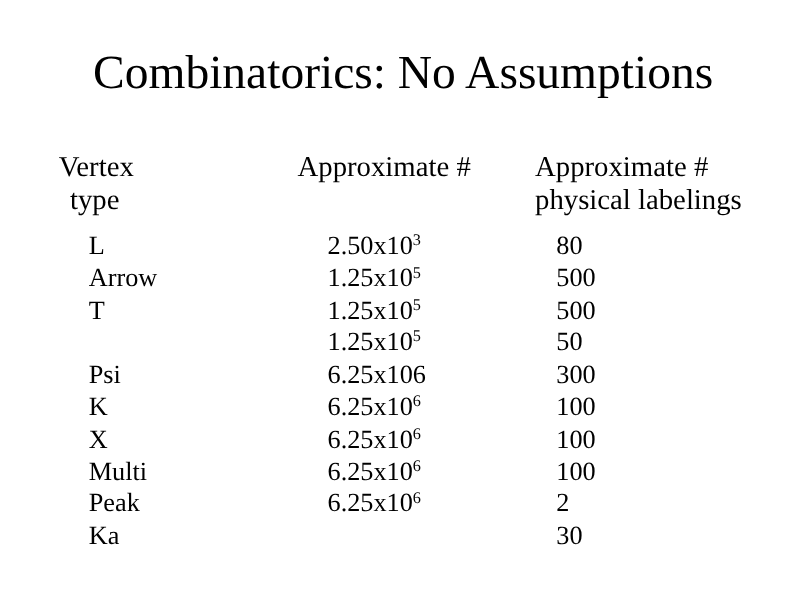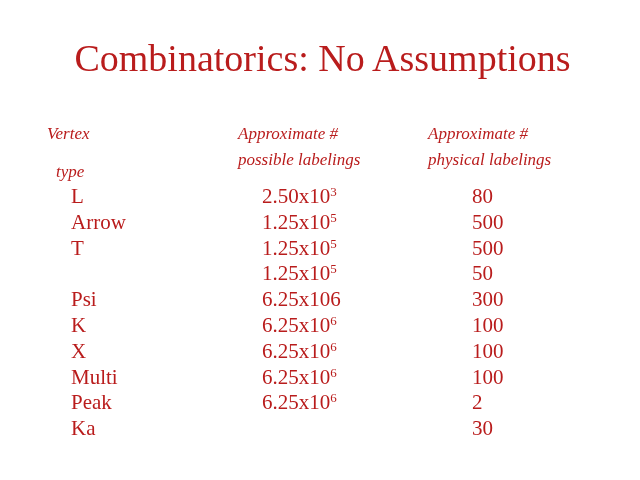--- a/index.html
+++ b/index.html
@@ -5,88 +5,86 @@
   html, body {
     margin: 0;
     padding: 0;
     background: #ffffff;
   }
   .slide {
     position: relative;
     width: 640px;
     height: 480px;
     background: #ffffff;
-    color: #b91c1c;
+    color: #000000;
     font-family: "Liberation Serif", "DejaVu Serif", serif;
     overflow: hidden;
   }
   .slide-title {
     position: absolute;
     top: 36px;
     left: 0;
     width: 640px;
     text-align: center;
     text-indent: 5px;
     font-size: 38px;
     line-height: 1.2;
     white-space: nowrap;
   }
   .header-col {
     position: absolute;
     top: 121px;
-    font-size: 17px;
+    font-size: 23px;
     line-height: 25.8px;
     white-space: nowrap;
-    font-style: italic;
   }
   .header-col.h1 { left: 47px; }
   .header-col.h2 { left: 238px; }
   .header-col.h3 { left: 428px; }
-  .header-col.h1 .line2 { padding-left: 9px; margin-top: 12px; }
+  .header-col.h1 .line2 { padding-left: 9px; }
   .table-body {
     position: absolute;
     top: 184px;
     left: 0;
     width: 640px;
     font-size: 21px;
   }
   .table-row {
     position: relative;
     height: 25.8px;
     line-height: 25.8px;
   }
   .cell {
     position: absolute;
     top: 0;
     white-space: nowrap;
   }
   .cell.c1 { left: 71px; }
   .cell.c2 { left: 262px; }
-  .cell.c3 { left: 472px; }
+  .cell.c3 { left: 445px; }
   .sup {
     font-size: 13px;
     position: relative;
     top: -7px;
   }
 </style>
 </head>
 <body>
 
 <div class="slide">
 
   <div class="slide-title">Combinatorics: No Assumptions</div>
 
   <div class="header-col h1">
     <div class="line1">Vertex</div>
     <div class="line2">type</div>
   </div>
 
   <div class="header-col h2">
     <div class="line1">Approximate #</div>
-    <div class="line2">possible labelings</div>
   </div>
 
   <div class="header-col h3">
     <div class="line1">Approximate #</div>
     <div class="line2">physical labelings</div>
   </div>
 
   <div class="table-body">
 
     <div class="table-row">

